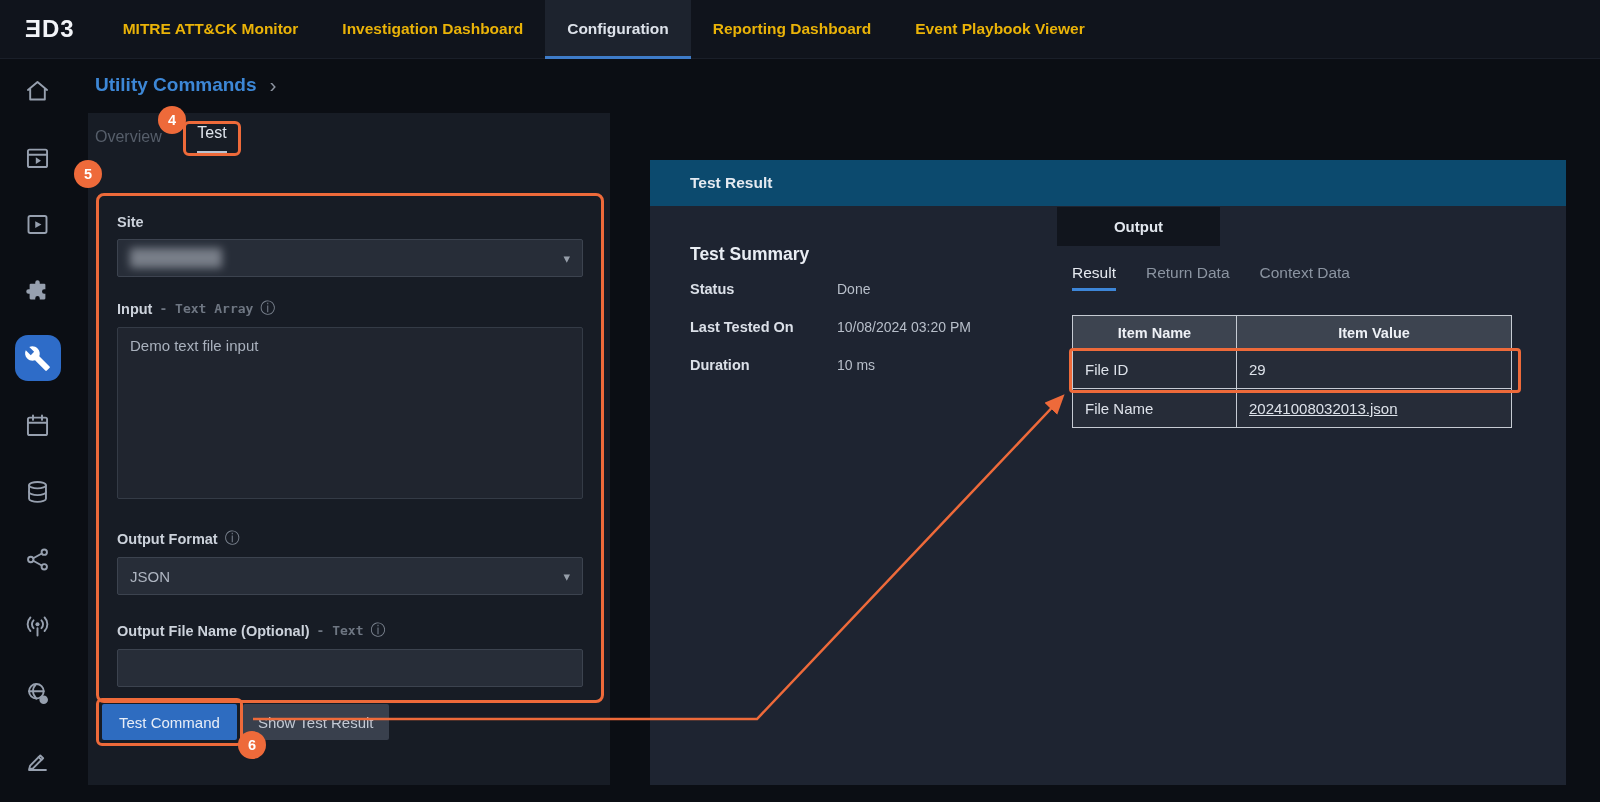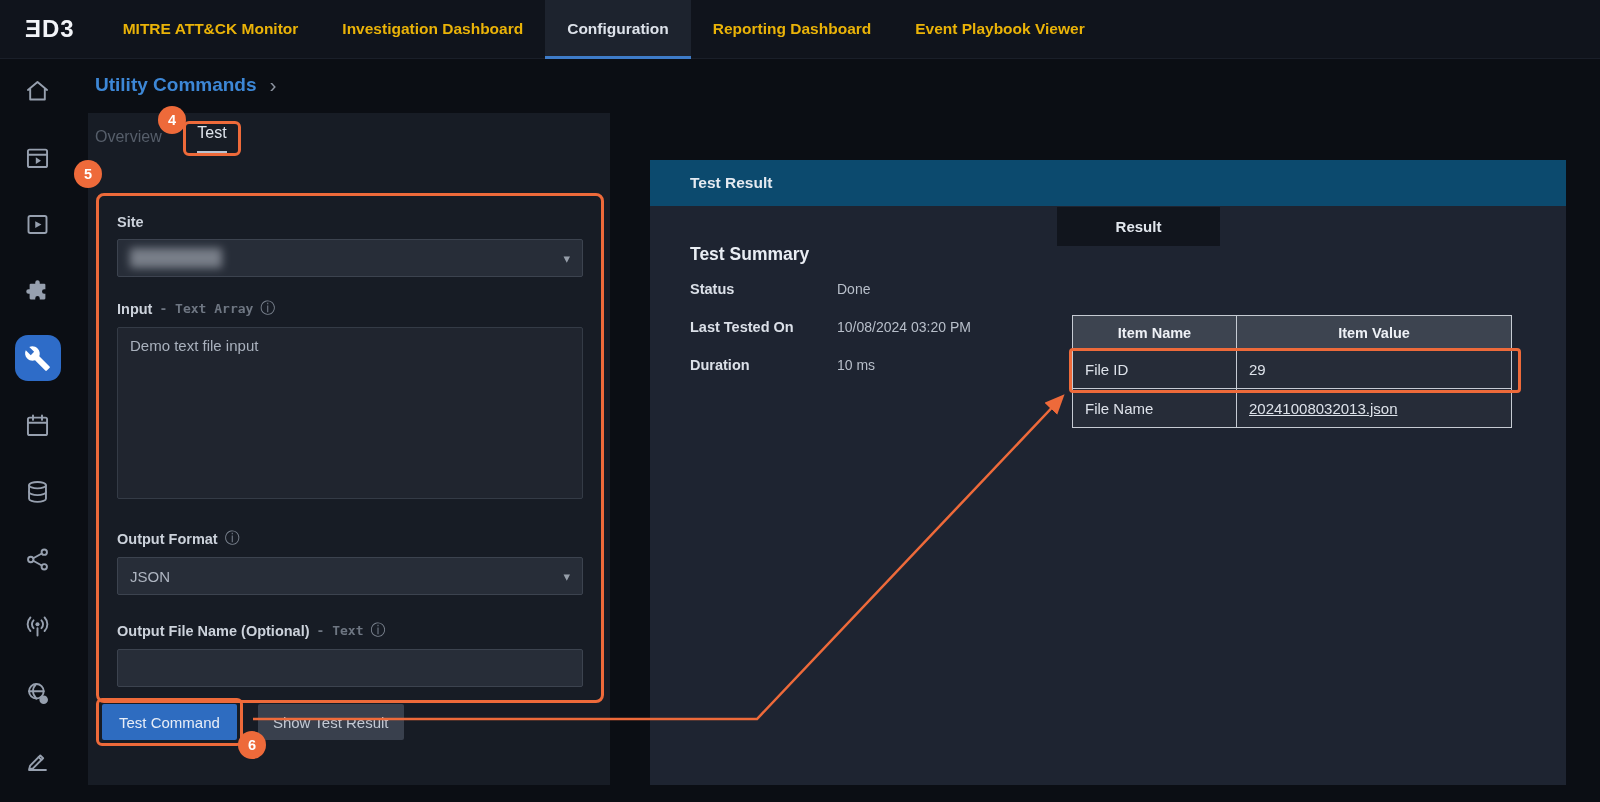--- a/index.html
+++ b/index.html
@@ -80,21 +80,21 @@
   .sp22 { height:22px; } .sp26 { height:26px; }
 
   .btn-area { position:absolute; left:96px; top:698px; display:flex; align-items:flex-start; z-index:4; }
   .test-btn-box { border:3px solid #ee6a3a; border-radius:6px; padding:3px; }
   .btn-primary {
     background:#2e6cc0; color:#e9eef7; font-size:15px; border:none; border-radius:2px;
     height:36px; padding:0 17px; cursor:pointer; font-family:"Liberation Sans", sans-serif;
   }
   .btn-secondary {
     background:#39404d; color:#c3cad5; font-size:15px; border:none; border-radius:2px;
-    height:36px; padding:0 15px; margin:6px 0 0 15px; cursor:pointer; font-family:"Liberation Sans", sans-serif;
+    height:36px; padding:0 15px; margin:6px 0 0 0; cursor:pointer; font-family:"Liberation Sans", sans-serif;
   }
 
   
   .badge {
     position:absolute; width:28px; height:28px; border-radius:50%;
     background:#ee6a3a; color:#fff; font-weight:bold; font-size:14.5px;
     display:flex; align-items:center; justify-content:center; z-index:6;
   }
   #badge4 { left:158px; top:106px; }
   #badge5 { left:74px;  top:160px; }
@@ -291,22 +291,27 @@
   <div class="summary-title">Test Summary</div>
   <div class="summary-grid">
     <div class="sum-label">Status</div>
     <div class="sum-value">Done</div>
     <div class="sum-label">Last Tested On</div>
     <div class="sum-value">10/08/2024 03:20 PM</div>
     <div class="sum-label">Duration</div>
     <div class="sum-value">10 ms</div>
   </div>
 
-  <div class="output-tab">Result</div>
-
+  <div class="output-tab">Output</div>
+
+  <div class="subtabs">
+    <div class="subtab active">Result</div>
+    <div class="subtab">Return Data</div>
+    <div class="subtab">Context Data</div>
+  </div>
 
   <table class="result-table">
     <thead>
       <tr>
         <th class="col-name">Item Name</th>
         <th class="col-value">Item Value</th>
       </tr>
     </thead>
     <tbody>
       <tr>

